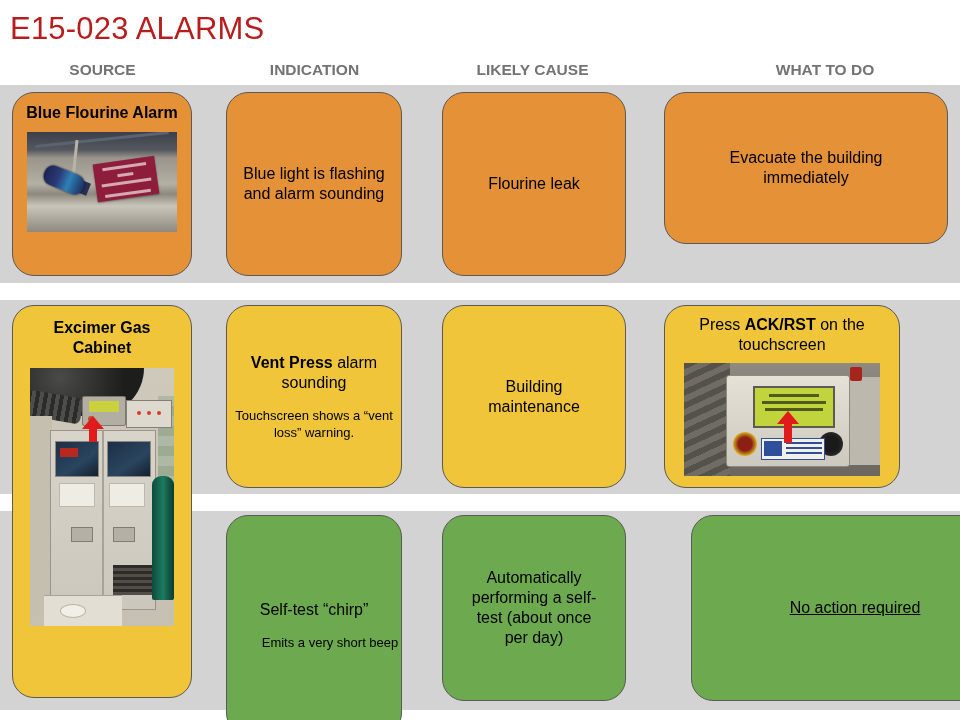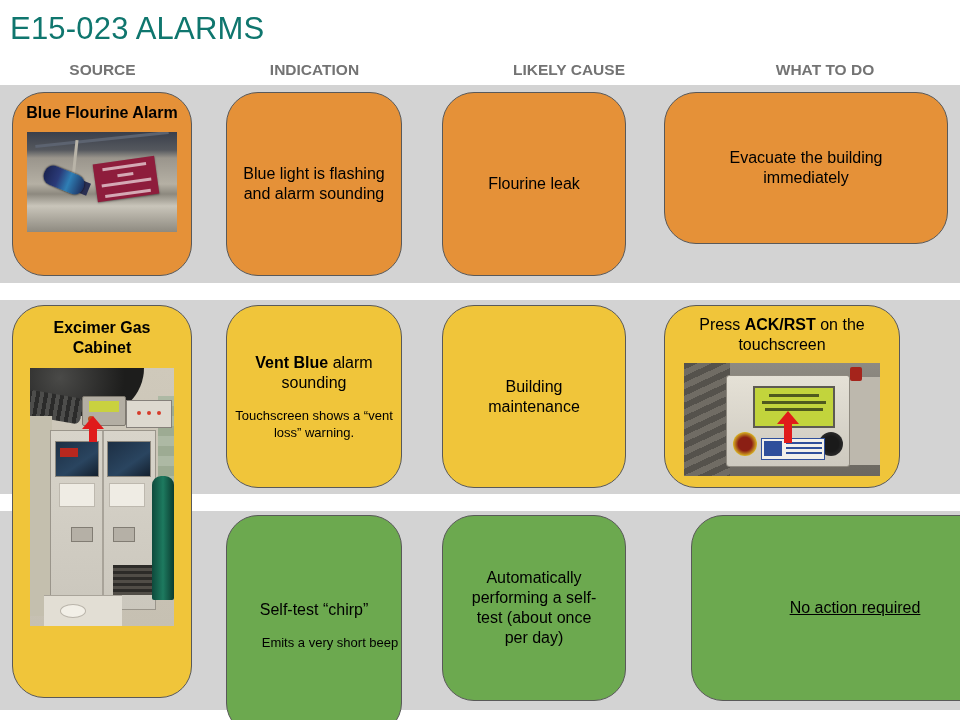--- a/index.html
+++ b/index.html
@@ -10,21 +10,21 @@
     overflow:hidden;
     position:relative;
   }
 
   
   #page-title{
     position:absolute;
     left:10px; top:10px;
     font-size:31px;
     line-height:38px;
-    color:#0f766e;
+    color:#b91c1c;
     font-weight:400;
     letter-spacing:0.2px;
     white-space:nowrap;
   }
 
   
   .col-header{
     position:absolute;
     top:61px;
     font-size:15.5px;
@@ -42,21 +42,21 @@
   }
   #band-row-1{ top:85px;  height:198px; }
   #band-row-2{ top:300px; height:194px; }
   #band-row-3{ top:511px; height:199px; }
 
   
   .card{
     position:absolute;
     box-sizing:border-box;
     border:1.5px solid #595959;
-    border-radius:32px;
+    border-radius:22px;
     display:flex;
     flex-direction:column;
     align-items:center;
     justify-content:center;
     text-align:center;
     color:#000000;
     padding:6px 10px;
   }
   .card.orange{ background:#e59138; }
   .card.yellow{ background:#f0c53a; }
@@ -266,21 +266,21 @@
     border-bottom:13px solid #e01b1b;
   }
 </style>
 </head>
 <body>
 
 <div id="page-title">E15-023 ALARMS</div>
 
 <div class="col-header" style="left:10px;width:185px;">SOURCE</div>
 <div class="col-header" style="left:222px;width:185px;">INDICATION</div>
-<div class="col-header" style="left:440px;width:185px;text-align:right;">LIKELY CAUSE</div>
+<div class="col-header" style="left:440px;width:185px;">LIKELY CAUSE</div>
 <div class="col-header" style="left:690px;width:270px;">WHAT TO DO</div>
 
 <div class="band" id="band-row-1"></div>
 <div class="band" id="band-row-2"></div>
 <div class="band" id="band-row-3"></div>
 
 <div class="card orange" style="left:12px;top:92px;width:180px;height:184px;justify-content:flex-start;padding-top:10px;">
   <div class="card-title" style="width:160px;">Blue Flourine Alarm</div>
   <div class="photo" id="photo-blue-alarm">
     <div class="ceiling-pipe"></div>
@@ -340,21 +340,21 @@
     </div>
     <div class="red-arrow" style="left:52px;top:48px;width:22px;height:26px;">
       <div class="head" style="left:0;top:0;"></div>
       <div class="shaft" style="left:7px;top:12px;width:8px;height:14px;"></div>
     </div>
   </div>
 </div>
 
 <div class="card yellow" style="left:226px;top:305px;width:176px;height:183px;">
   <div class="card-text" style="width:168px;">
-    <b>Vent Blue</b><span> alarm sounding</span>
+    <b>Vent Press</b><span> alarm sounding</span>
   </div>
   <div class="card-text sub" style="width:168px;">Touchscreen shows a “vent loss” warning.</div>
 </div>
 
 <div class="card yellow" style="left:442px;top:305px;width:184px;height:183px;">
   <div class="card-text" style="width:140px;">Building maintenance</div>
 </div>
 
 <div class="card yellow" style="left:664px;top:305px;width:236px;height:183px;justify-content:flex-start;padding-top:9px;">
   <div class="card-text" style="width:240px;">

